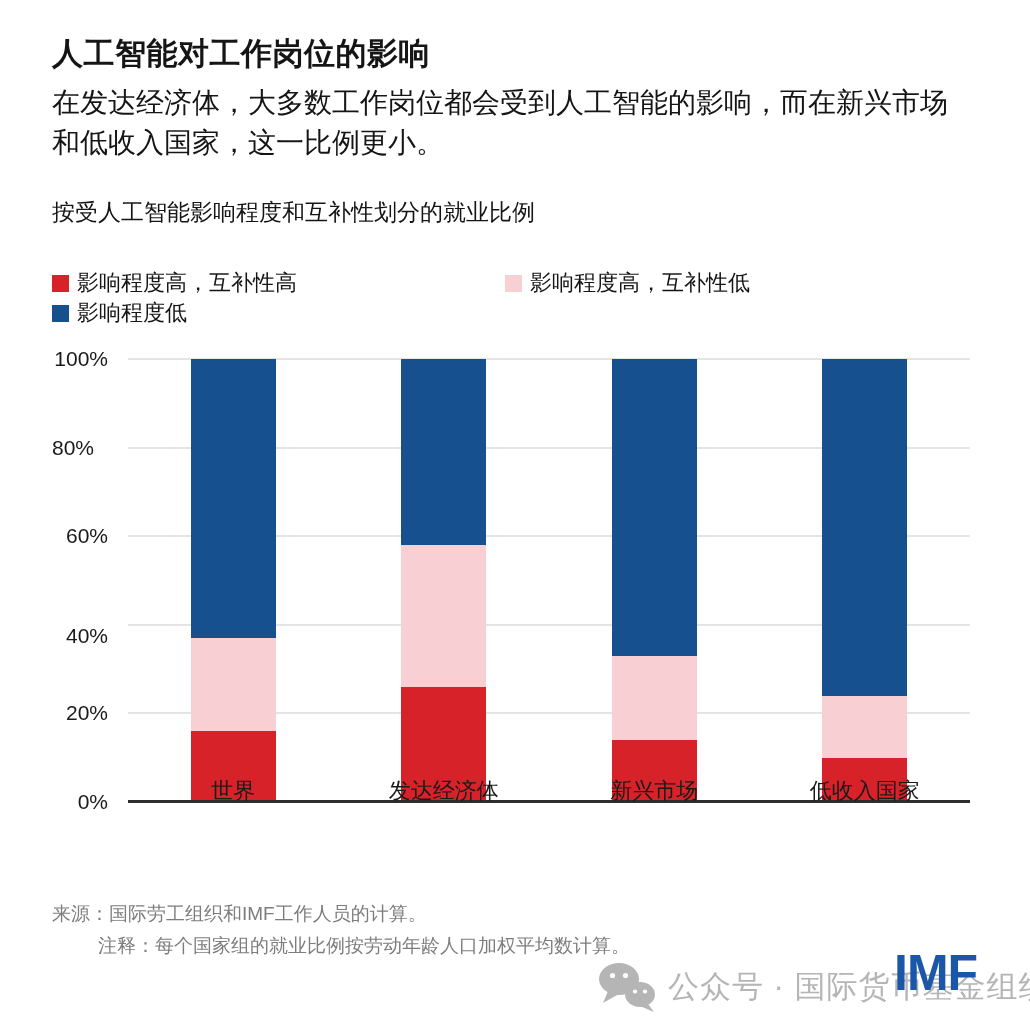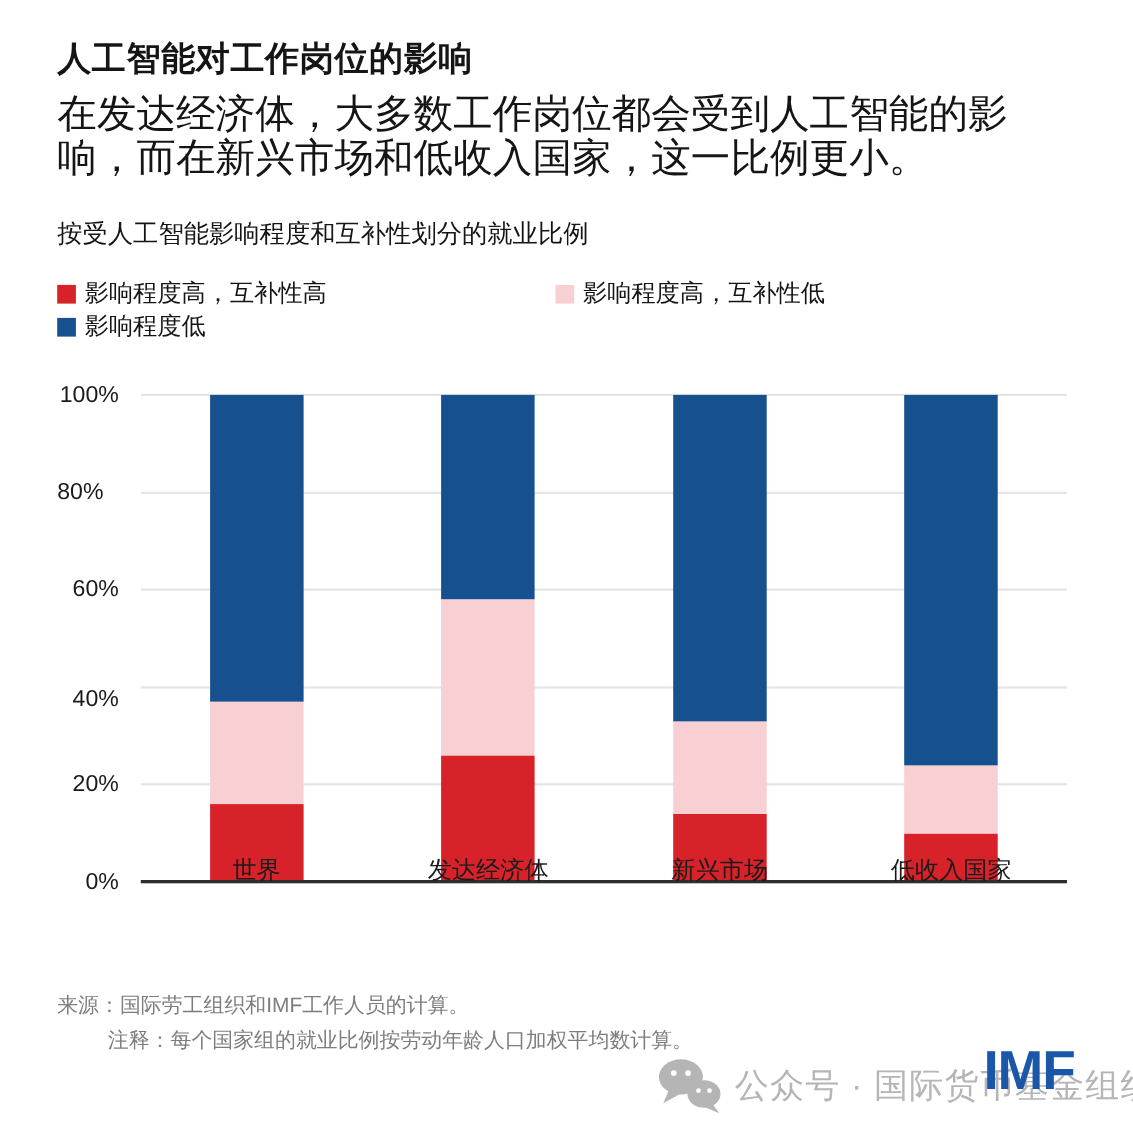--- a/index.html
+++ b/index.html
@@ -19,32 +19,32 @@
     position: absolute;
     left: 52px; top: 33px;
     font-size: 31px;
     font-weight: bold;
     letter-spacing: 0.5px;
   }
   .fig-subtitle {
     position: absolute;
     left: 52px; top: 83px;
     width: 910px;
-    font-size: 36px;
+    font-size: 28px;
     line-height: 40px;
     font-weight: normal;
   }
   .chart-subtitle {
     position: absolute;
     left: 52px; top: 197px;
     font-size: 23px;
   }
   .legend {
     position: absolute;
-    left: 52px; top: 248px;
+    left: 52px; top: 264px;
     width: 820px; height: 64px;
   }
   .legend-item {
     position: absolute;
     display: flex;
     align-items: center;
     gap: 8px;
     font-size: 22px;
     white-space: nowrap;
   }

